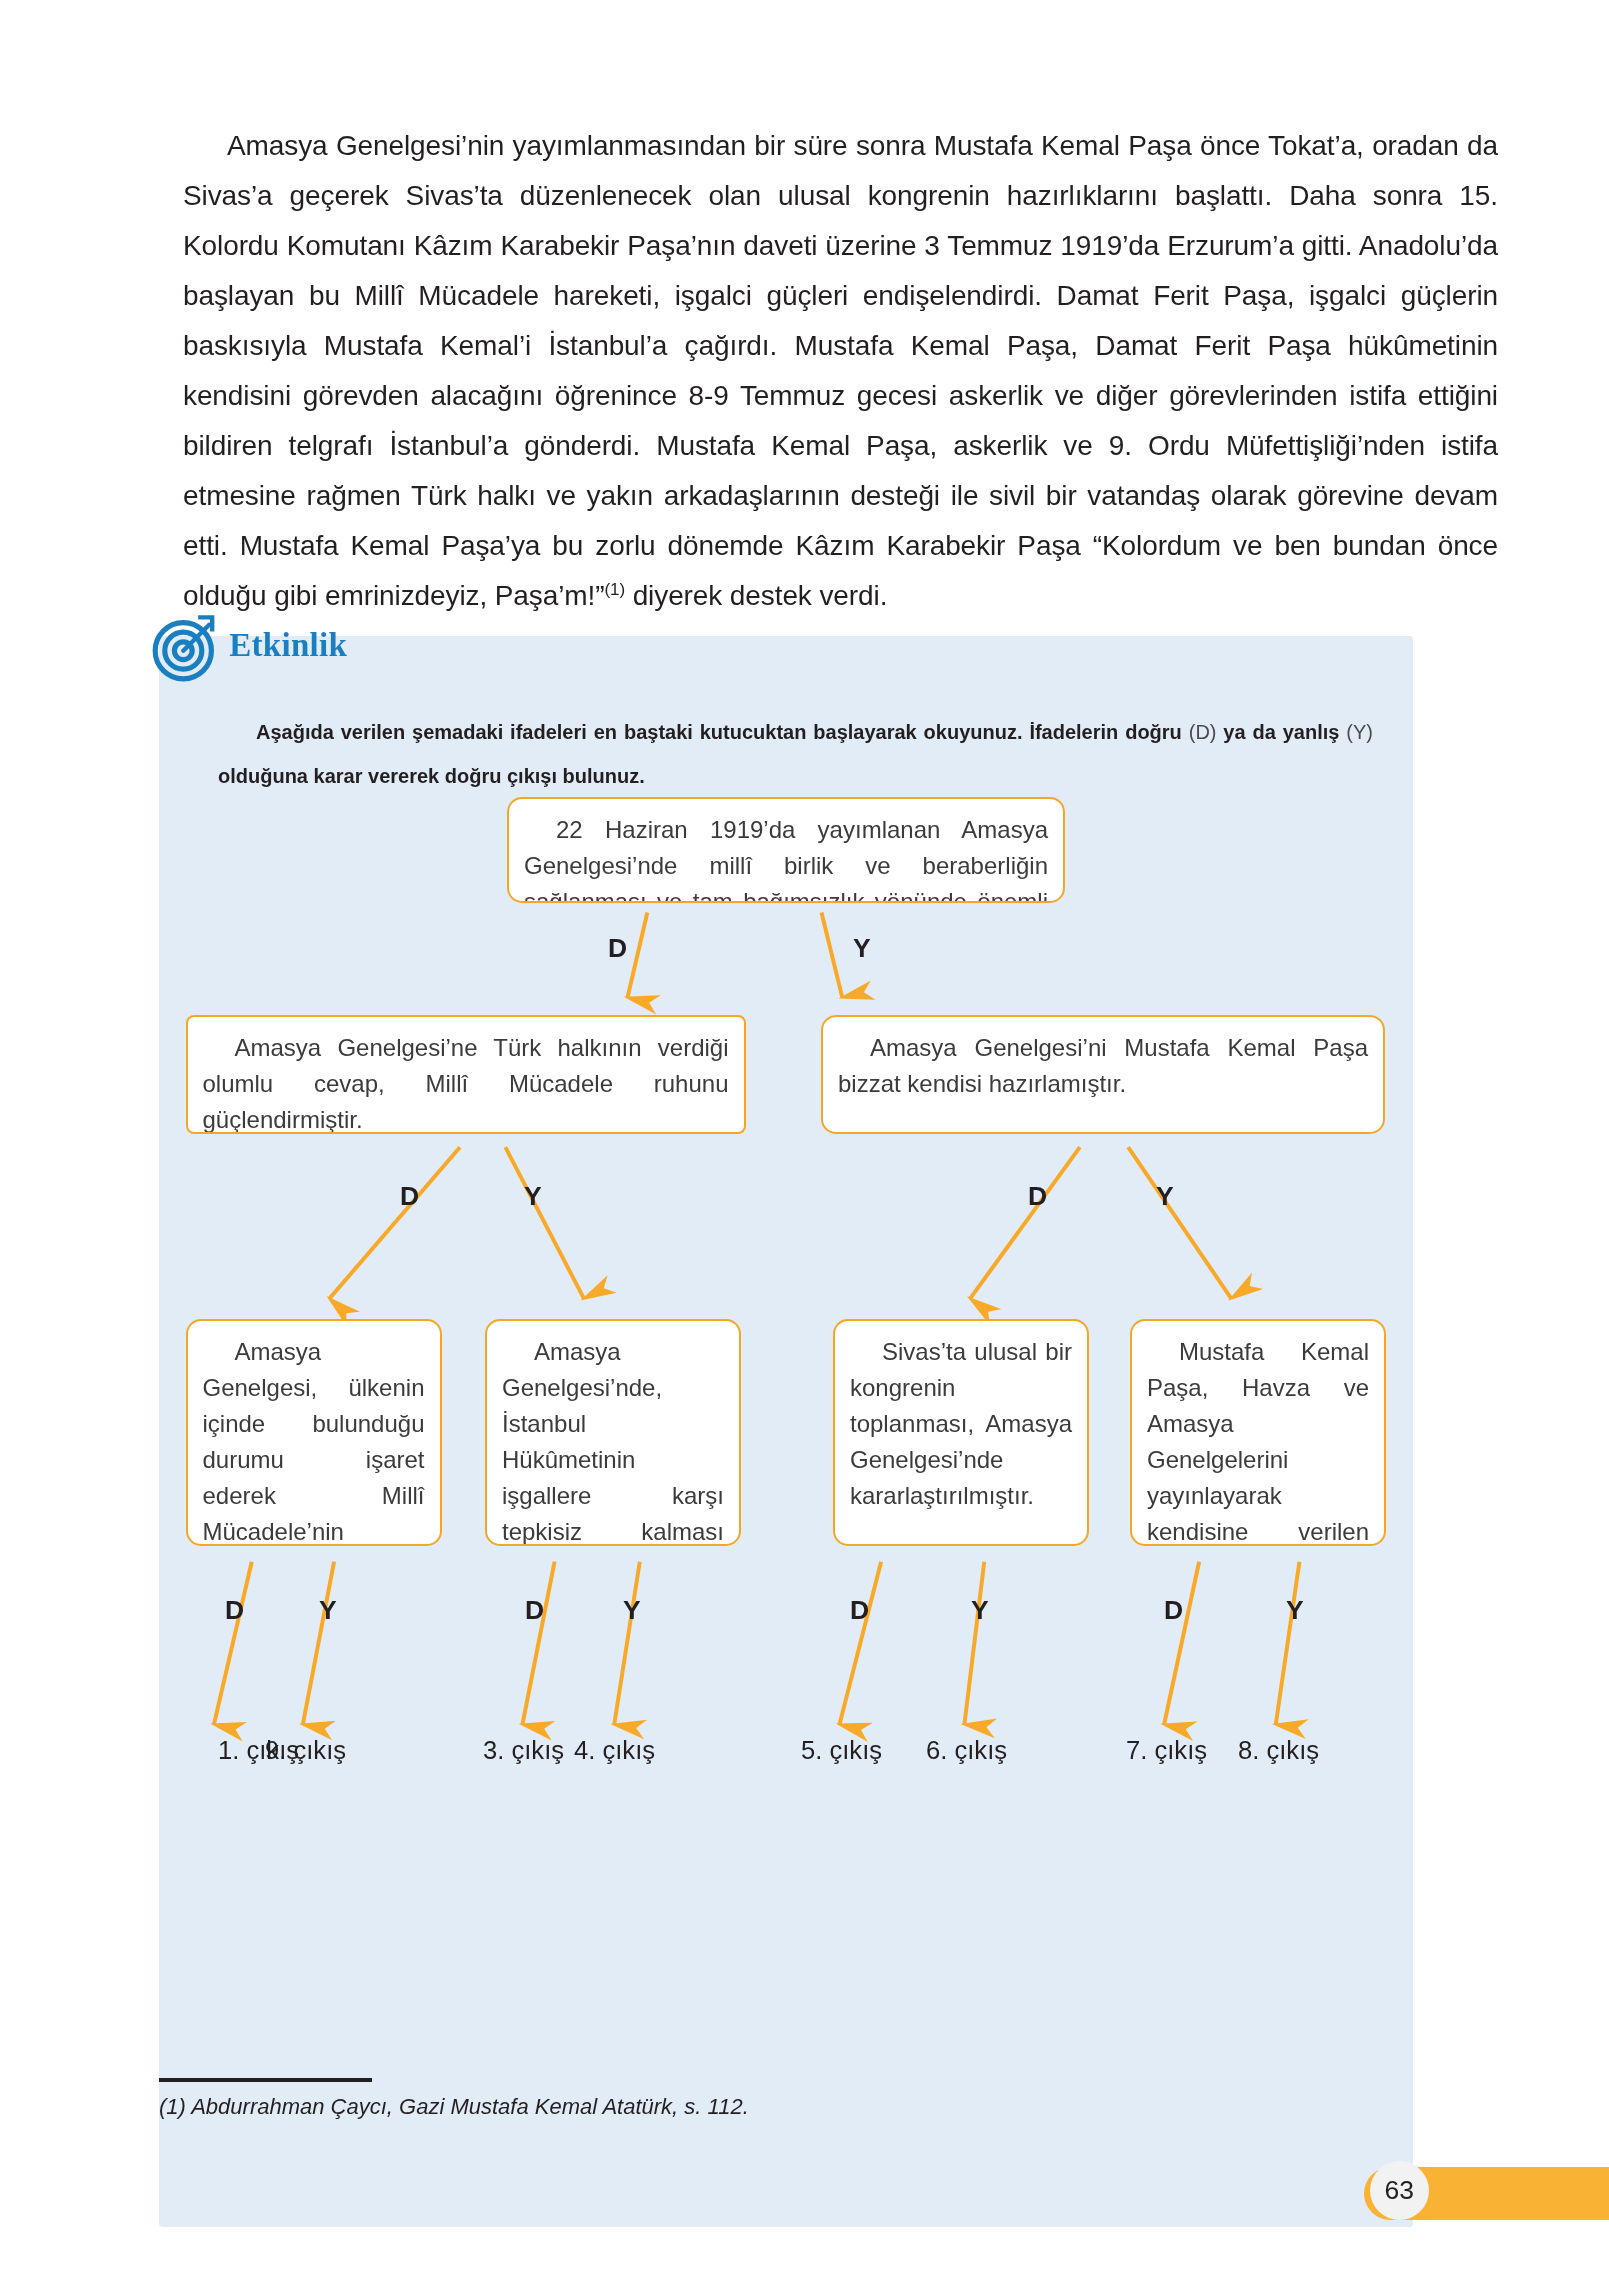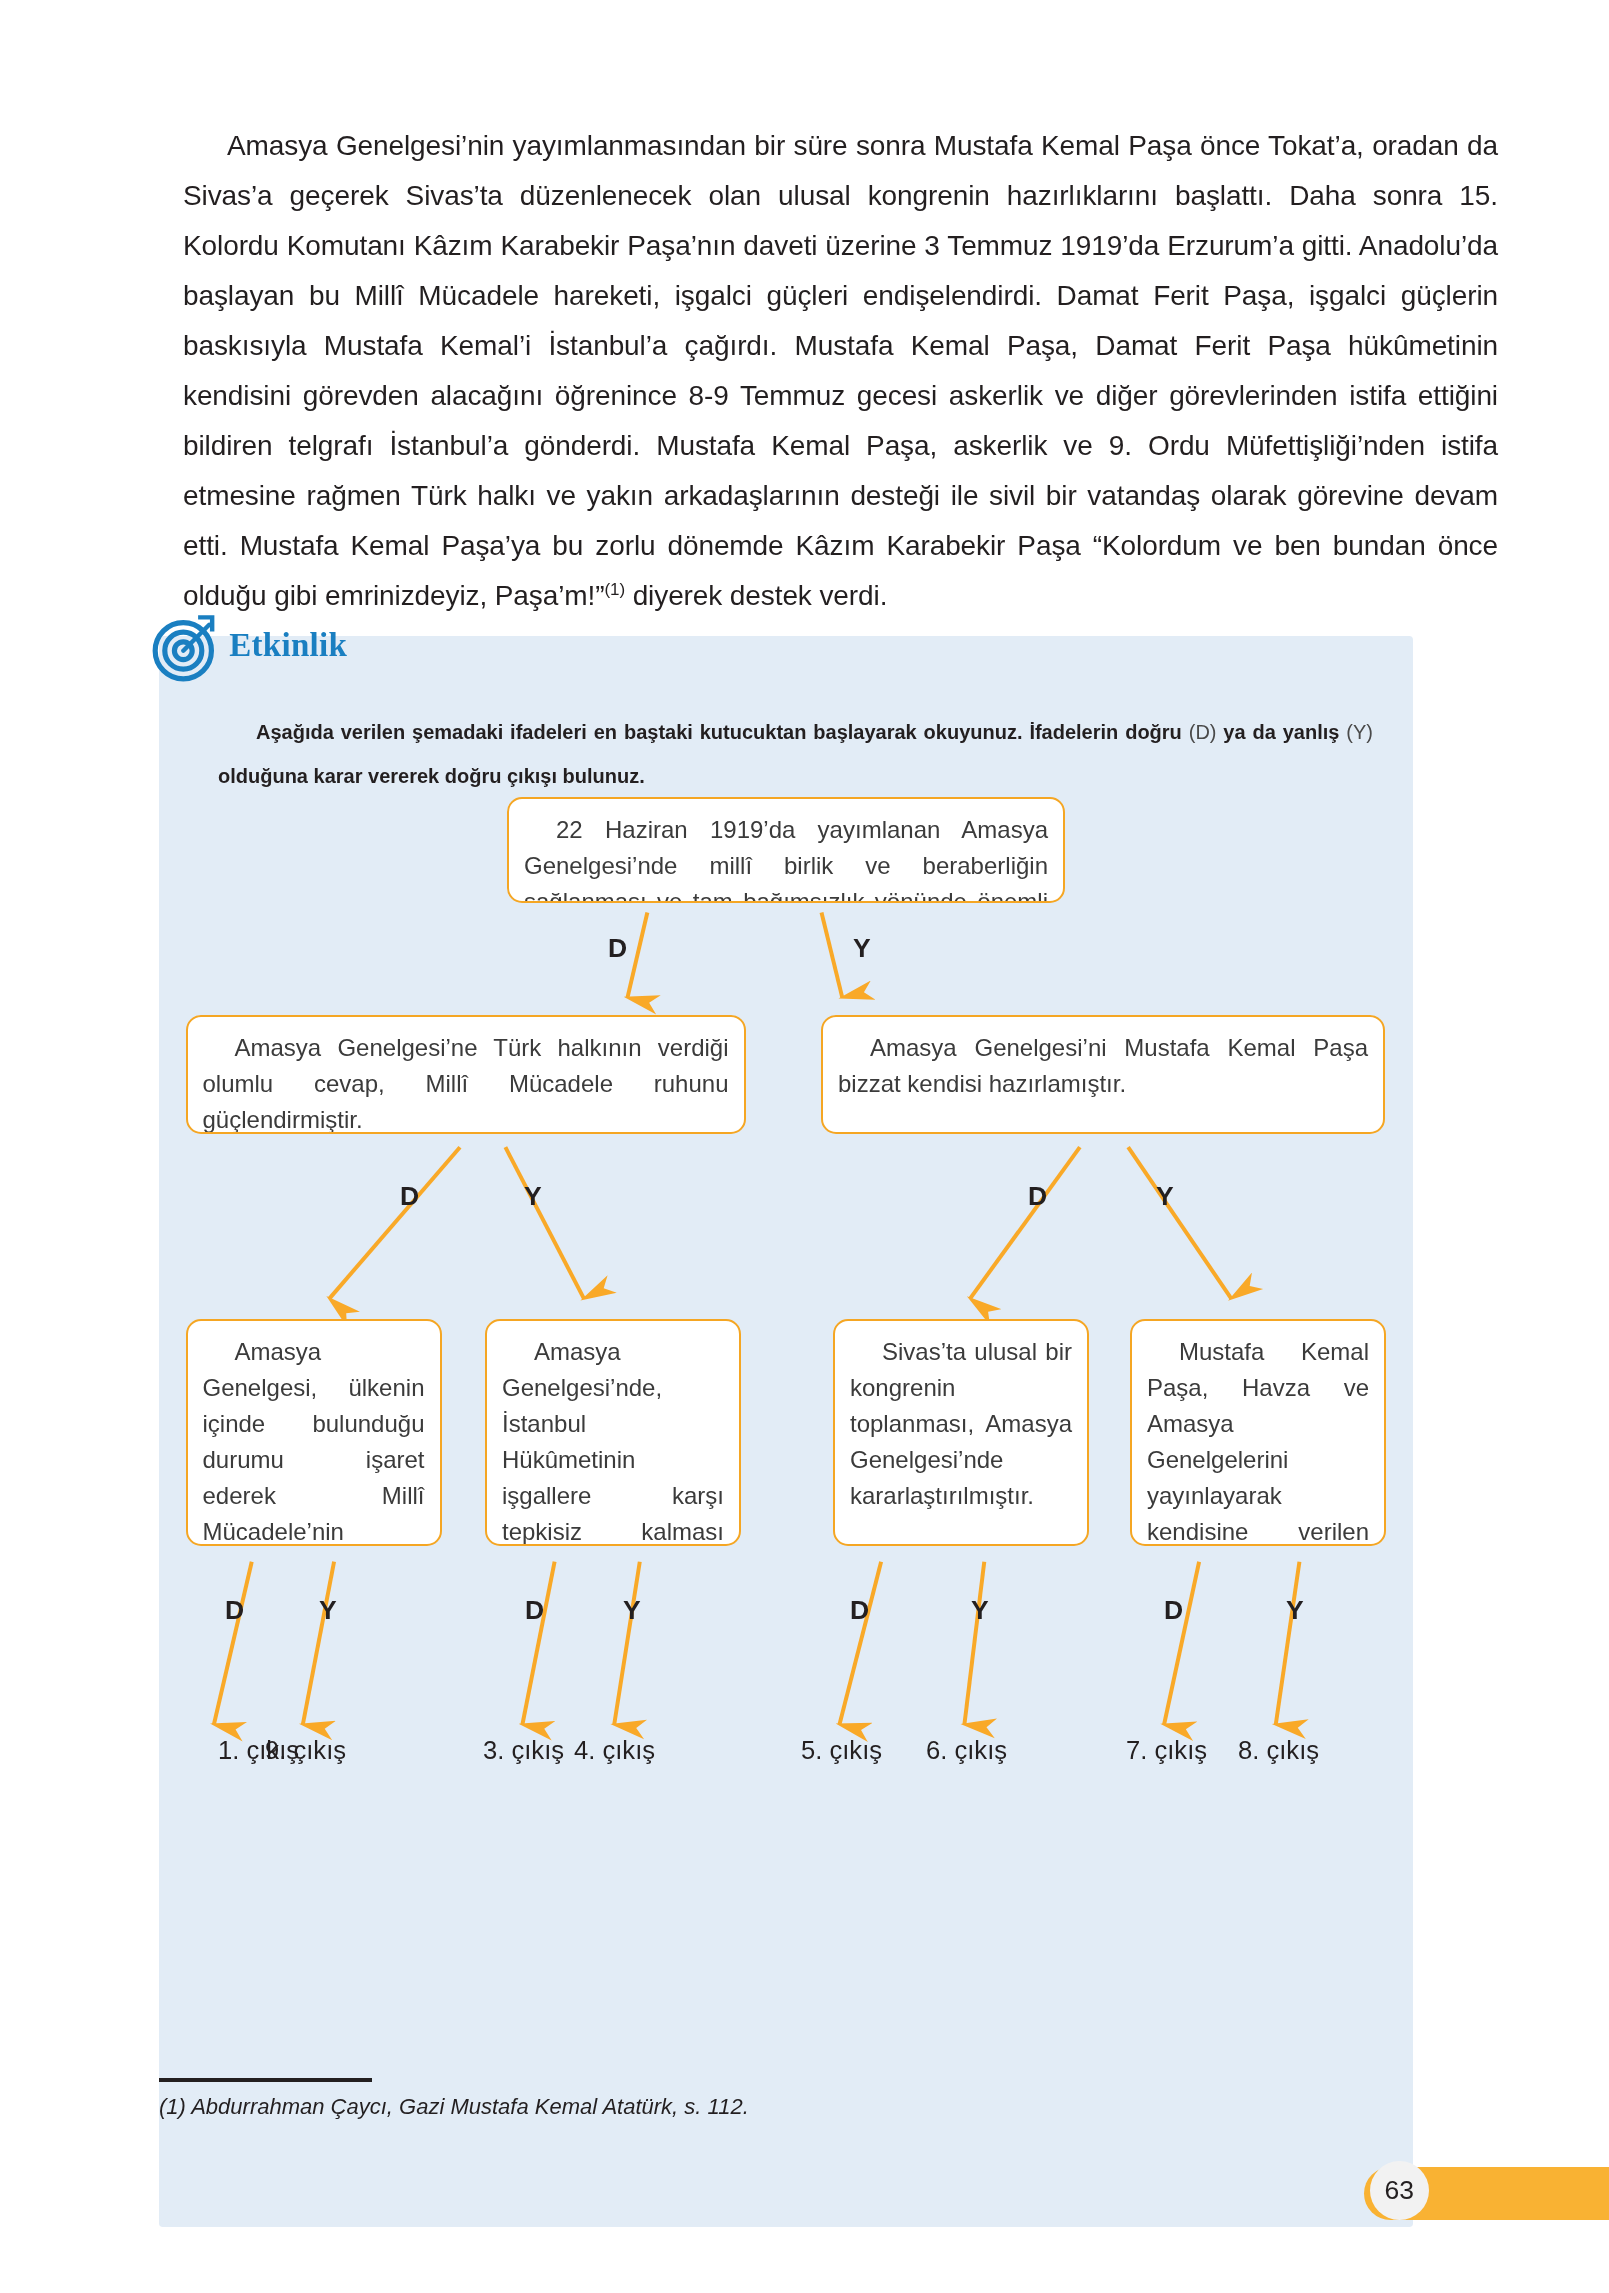--- a/index.html
+++ b/index.html
@@ -105,21 +105,21 @@
     padding: 13.2px 15px 9.5px 15px;
     overflow: hidden;
   }
   .fbox .indent { display:inline-block; width: 32px; }
   .fbox p { margin: 0; }
 
   
   #box-root { left: 348px;  top: 161px; width: 558px;  height: 106px; }
 
   
-  #box-l2-a { left: 26.5px;   top: 379px; width: 560px;  height: 119px; }
+  #box-l2-a { left: 26.5px;   top: 379px; width: 560px;  height: 119px; border-radius: 8px; }
   #box-l2-b { left: 662px;  top: 379px; width: 564px;  height: 119px; }
 
   
   #box-l3-1 { left: 26.5px;   top: 683px; width: 256px; height: 227px; }
   #box-l3-2 { left: 326px;  top: 683px; width: 256px; height: 227px; }
   #box-l3-3 { left: 674px;  top: 683px; width: 256px; height: 227px; }
   #box-l3-4 { left: 971px; top: 683px; width: 256px; height: 227px; }
 
   
   .branch-letter {

